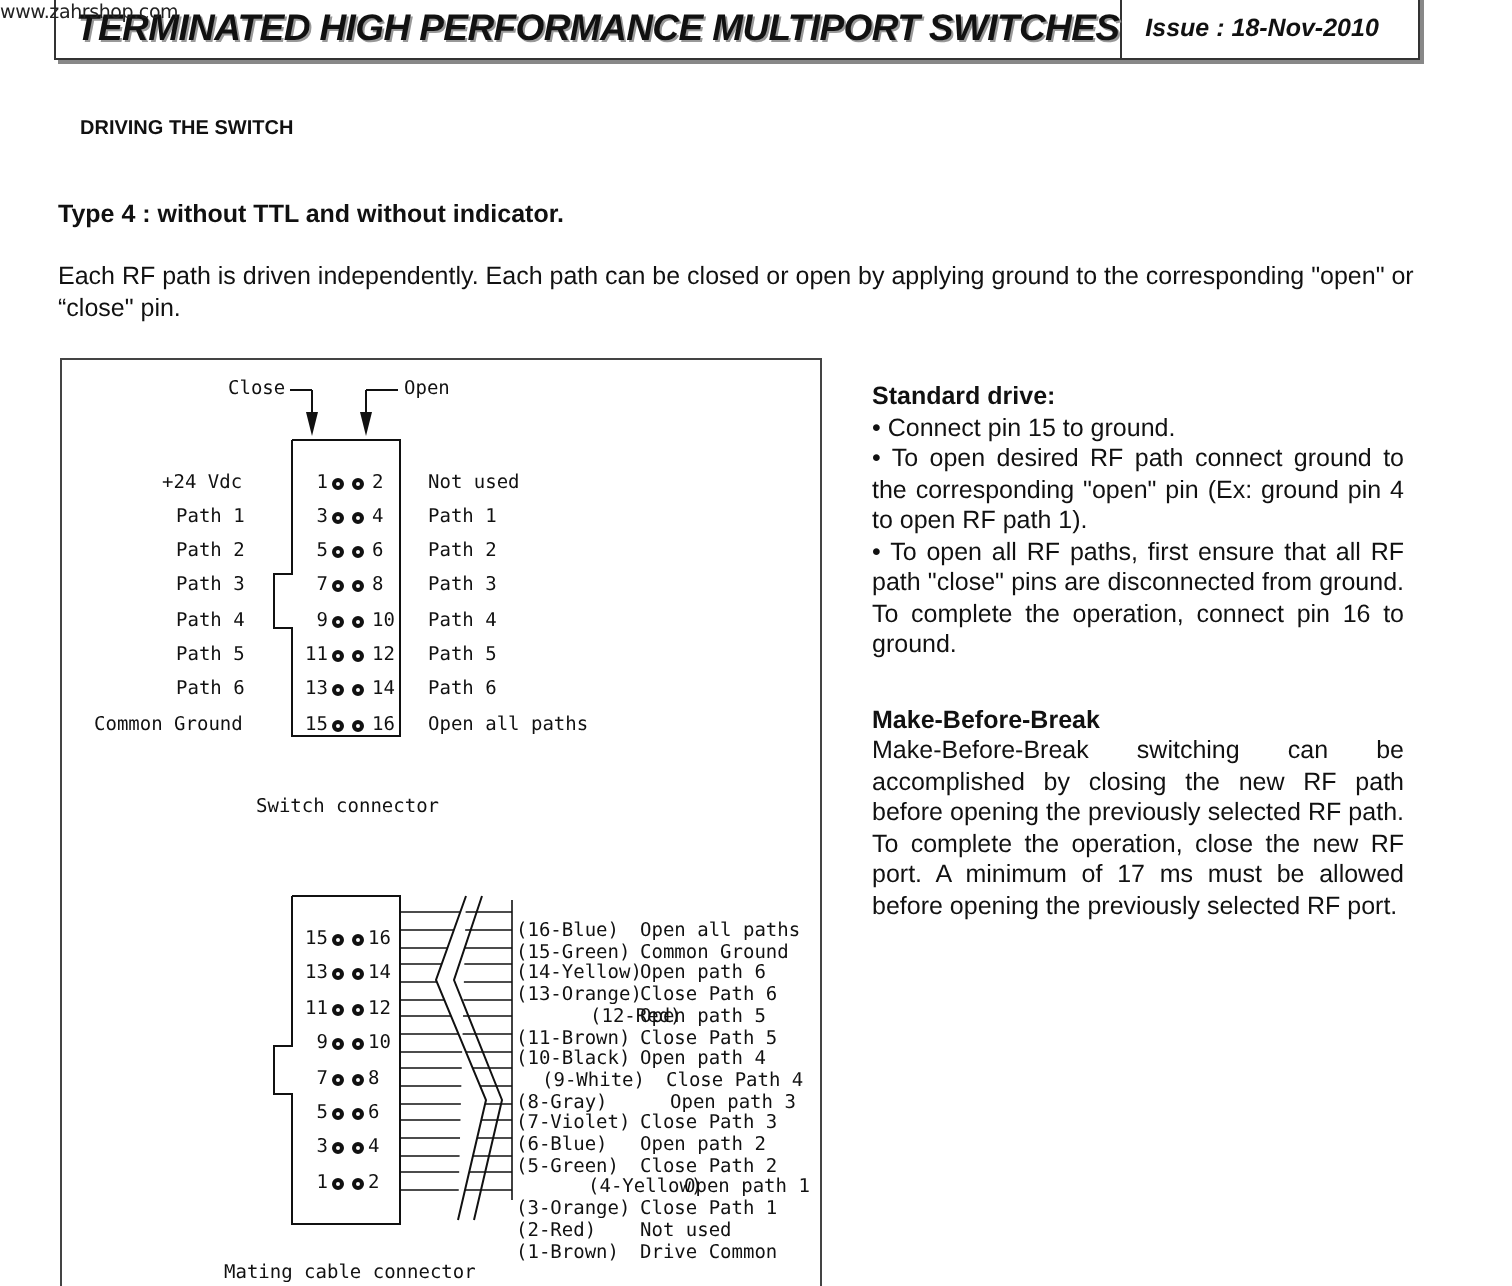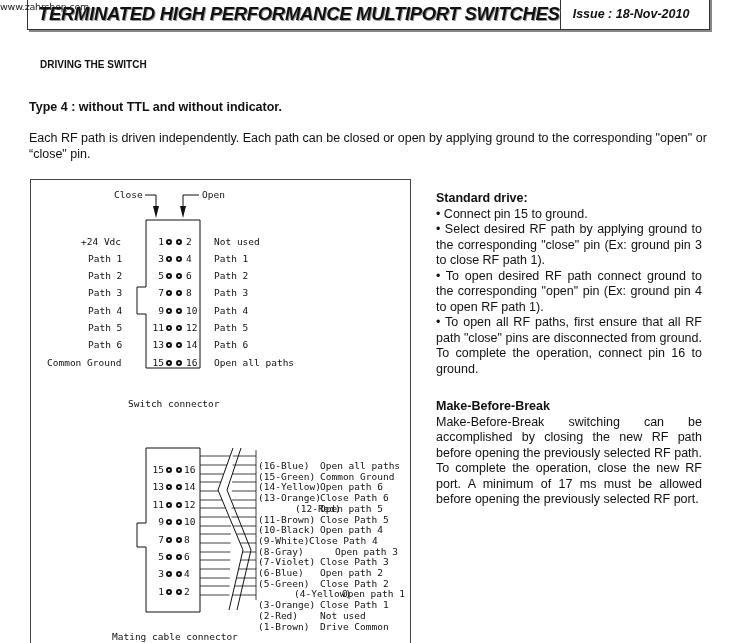--- a/index.html
+++ b/index.html
@@ -179,35 +179,34 @@
     <span class="mono" style="left:153px;top:406px;">2</span>
 
     <div style="position:absolute;left:227px;top:280px;line-height:8.7px;">
       <div><span class="mono" style="position:relative;display:inline-block;width:62px;">(16-Blue)</span><span class="mono" style="position:relative;">Open all paths</span></div>
       <div><span class="mono" style="position:relative;display:inline-block;width:62px;">(15-Green)</span><span class="mono" style="position:relative;">Common Ground</span></div>
       <div><span class="mono" style="position:relative;display:inline-block;width:62px;">(14-Yellow)</span><span class="mono" style="position:relative;">Open path 6</span></div>
       <div><span class="mono" style="position:relative;display:inline-block;width:62px;">(13-Orange)</span><span class="mono" style="position:relative;">Close Path 6</span></div>
       <div><span class="mono" style="position:relative;display:inline-block;width:62px;padding-left:37px;">(12-Red)</span><span class="mono" style="position:relative;">Open path 5</span></div>
       <div><span class="mono" style="position:relative;display:inline-block;width:62px;">(11-Brown)</span><span class="mono" style="position:relative;">Close Path 5</span></div>
       <div><span class="mono" style="position:relative;display:inline-block;width:62px;">(10-Black)</span><span class="mono" style="position:relative;">Open path 4</span></div>
-      <div><span class="mono" style="position:relative;display:inline-block;width:51px;">(9-White)</span><span class="mono" style="position:relative;">Close Path 4</span></div>
+      <div><span class="mono" style="position:relative;display:inline-block;width:62px;margin-left:13px;">(9-White)</span><span class="mono" style="position:relative;">Close Path 4</span></div>
       <div><span class="mono" style="position:relative;display:inline-block;width:77px;">(8-Gray)</span><span class="mono" style="position:relative;">Open path 3</span></div>
       <div><span class="mono" style="position:relative;display:inline-block;width:62px;">(7-Violet)</span><span class="mono" style="position:relative;">Close Path 3</span></div>
       <div><span class="mono" style="position:relative;display:inline-block;width:62px;">(6-Blue)</span><span class="mono" style="position:relative;">Open path 2</span></div>
       <div><span class="mono" style="position:relative;display:inline-block;width:62px;">(5-Green)</span><span class="mono" style="position:relative;">Close Path 2</span></div>
       <div><span class="mono" style="position:relative;display:inline-block;width:84px;padding-left:36px;">(4-Yellow)</span><span class="mono" style="position:relative;">Open path 1</span></div>
       <div><span class="mono" style="position:relative;display:inline-block;width:62px;">(3-Orange)</span><span class="mono" style="position:relative;">Close Path 1</span></div>
       <div><span class="mono" style="position:relative;display:inline-block;width:62px;">(2-Red)</span><span class="mono" style="position:relative;">Not used</span></div>
       <div><span class="mono" style="position:relative;display:inline-block;width:62px;">(1-Brown)</span><span class="mono" style="position:relative;">Drive Common</span></div>
     </div>
     <span class="mono" style="left:81px;top:451px;">Mating cable connector</span>
   </div>
 </div>
 
 <div class="right-col">
   <h4>Standard drive:</h4>
   <p>• Connect pin 15 to ground.</p>
-  <p>• Select desired RF path by applying ground to the corresponding "close" pin (Ex: ground pin 3 to close RF path 1).</p>
   <p>• To open desired RF path connect ground to the corresponding "open" pin (Ex: ground pin 4 to open RF path 1).</p>
   <p>• To open all RF paths, first ensure that all RF path "close" pins are disconnected from ground. To complete the operation, connect pin 16 to ground.</p>
   <h4 class="mbb">Make-Before-Break</h4>
   <p>Make-Before-Break switching can be accomplished by closing the new RF path before opening the previously selected RF path. To complete the operation, close the new RF port. A minimum of 17 ms must be allowed before opening the previously selected RF port.</p>
 </div>
 
 </body></html>

